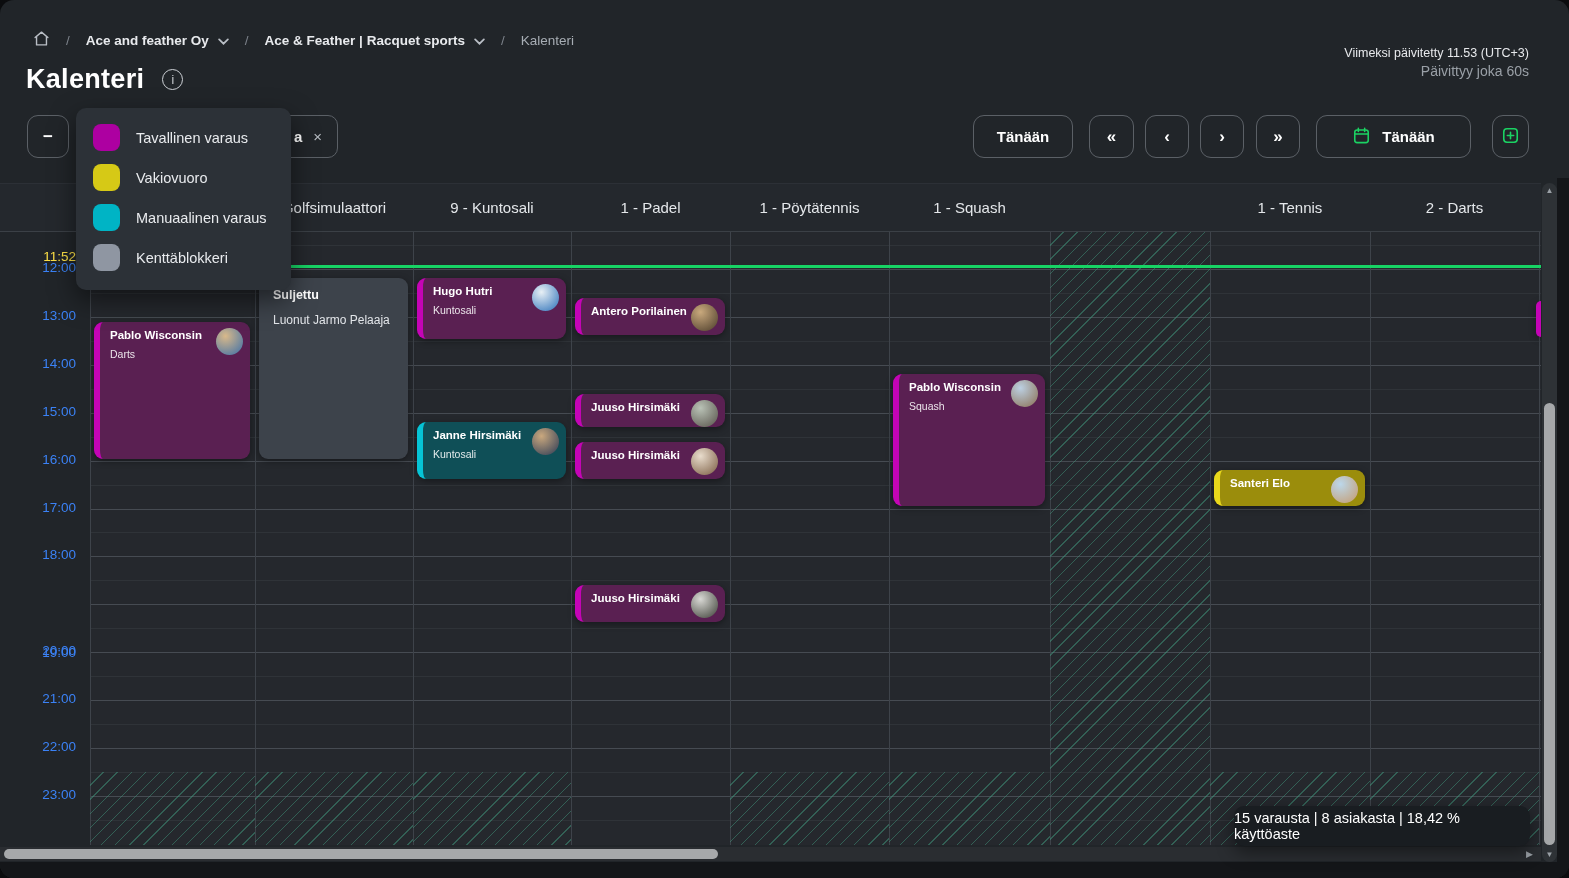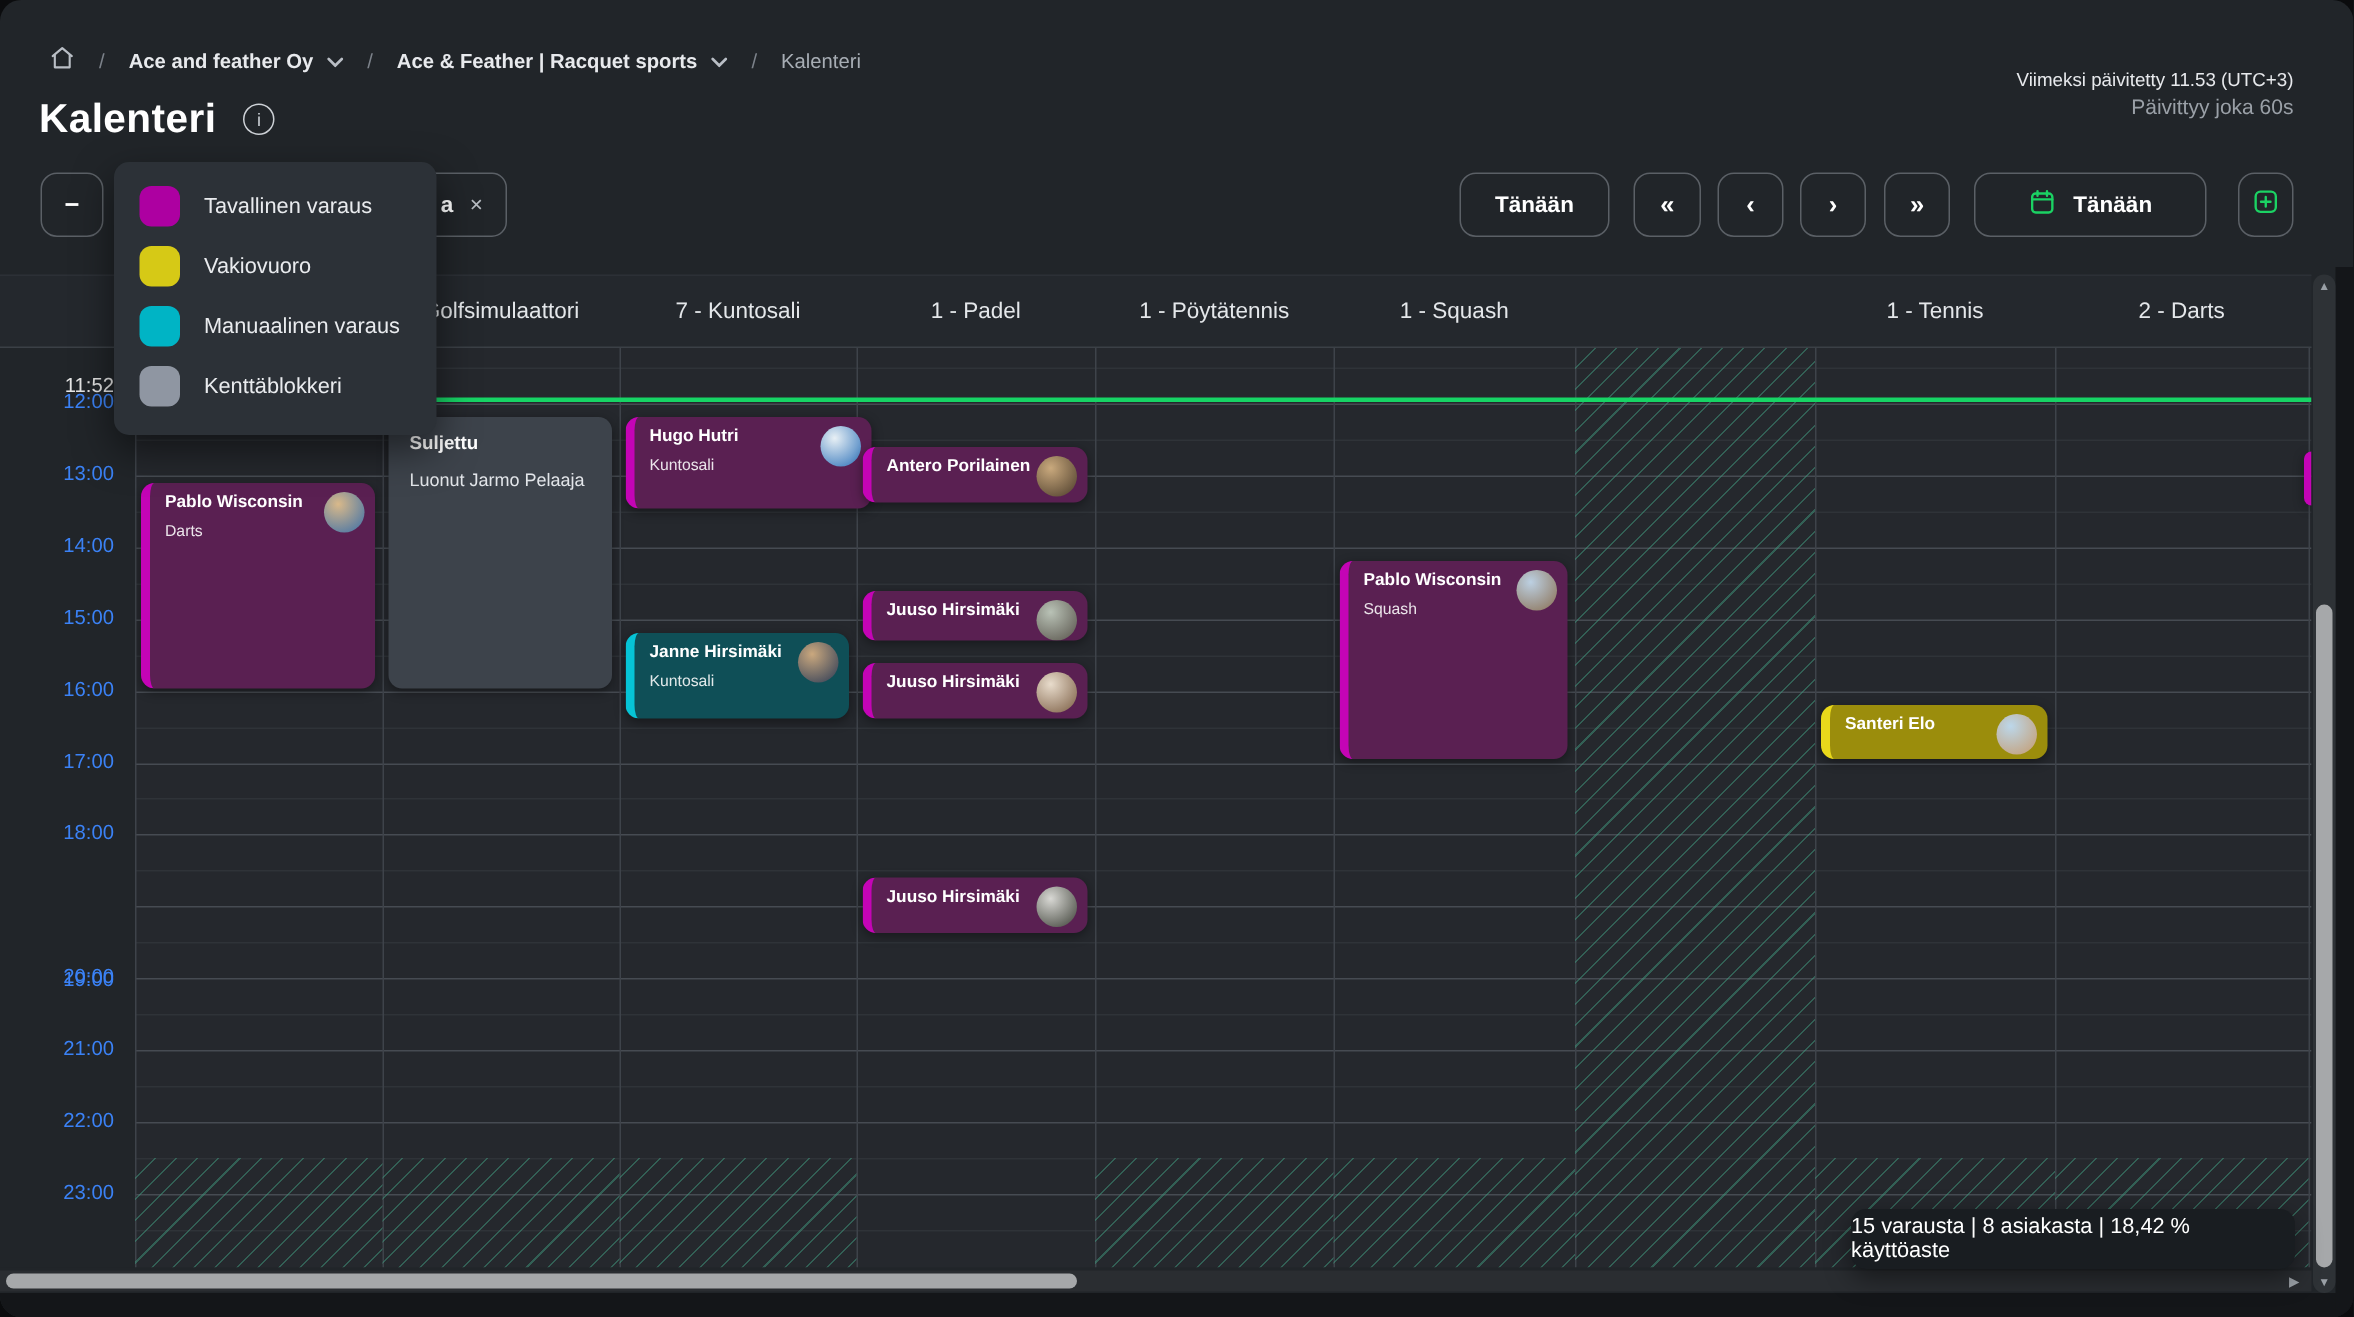--- a/index.html
+++ b/index.html
@@ -40,21 +40,21 @@
   .swatch{width:27px;height:27px;border-radius:8px;flex:0 0 27px;}
   .legend-label{font-size:14.5px;color:#e9ebee;}
 
   
   .cal-header{position:absolute;left:0;top:183px;width:1541px;height:49px;background:#24282d;
               border-top:1px solid #2c3036;border-bottom:1px solid #3b4046;box-sizing:border-box;}
   .col-h{position:absolute;top:0;height:48px;line-height:48px;text-align:center;font-size:15px;
          color:#e4e7ea;white-space:nowrap;overflow:hidden;}
   .gutter{position:absolute;left:0;top:232px;width:90px;height:613px;background:#212529;}
   .tlabel{position:absolute;right:14px;font-size:13.5px;color:#3b82f6;}
-  .tlabel.now{color:#e5e5e5;font-weight:400;z-index:3;}
+  .tlabel.now{color:#fde047;font-weight:400;z-index:3;}
   .gridarea{position:absolute;left:90px;top:232px;width:1451px;height:613px;overflow:hidden;
             background:#25282d;}
   .vline{position:absolute;top:0;width:1px;height:613px;background:#3e434a;}
   .hline{position:absolute;left:0;width:100%;height:1px;background:#464b52;}
   .hline.half{background:#2f3338;}
   .hatch{position:absolute;background:repeating-linear-gradient(135deg,
           rgba(64,150,124,0) 0px, rgba(64,150,124,0) 9px,
           rgba(64,150,124,.5) 9px, rgba(64,150,124,.5) 10px);}
   .nowline{position:absolute;left:0;width:100%;height:2.5px;background:#17d465;z-index:5;}
 
@@ -163,21 +163,21 @@
       <svg width="19" height="19" viewBox="0 0 24 24" fill="none" stroke="#1bd263" stroke-width="2" stroke-linecap="round">
           <rect x="3.5" y="3.5" width="17" height="17" rx="4"></rect>
           <path d="M12 8v8M8 12h8"></path>
         </svg>
     </span>
   </div>
 
   <div class="cal-header" id="calHeader">
       <div class="col-h" style="left: 90px; width: 165px;"></div>
       <div class="col-h" style="left: 255px; width: 158px;">Golfsimulaattori</div>
-      <div class="col-h" style="left: 413px; width: 158px;">7 - Kuntosali</div>
+      <div class="col-h" style="left: 413px; width: 158px;">9 - Kuntosali</div>
       <div class="col-h" style="left: 571px; width: 159px;">1 - Padel</div>
       <div class="col-h" style="left: 730px; width: 159px;">1 - Pöytätennis</div>
       <div class="col-h" style="left: 889px; width: 161px;">1 - Squash</div>
       <div class="col-h" style="left: 1210px; width: 160px;">1 - Tennis</div>
       <div class="col-h" style="left: 1370px; width: 169px;">2 - Darts</div>
     </div>
 
   <div class="gutter" id="gutter">
       <div class="tlabel" style="top: 28px;">12:00</div>
       <div class="tlabel" style="top: 75.9px;">13:00</div>
@@ -241,21 +241,21 @@
       <div class="nowline" style="top: 33px; background: rgb(23, 212, 101);"></div>
       <div class="event" style="left: 4px; width: 156px; top: 89.8917px; height: 136.708px; background: rgb(90, 32, 82); border-left: 6px solid rgb(196, 4, 182);">
         <div class="ev-title">Pablo Wisconsin</div>
         <div class="ev-sub">Darts</div>
         <div class="avatar" style="background: radial-gradient(circle at 35% 30%, rgb(217, 185, 138), rgb(58, 110, 168));"></div>
       </div>
       <div class="event plain" style="left: 169px; width: 149px; top: 45.9833px; height: 180.617px; background: rgb(61, 67, 75);">
         <div class="ev-title">Suljettu</div>
         <div class="ev-sub">Luonut Jarmo Pelaaja</div>
       </div>
-      <div class="event" style="left: 327px; width: 164px; top: 45.9833px; height: 60.8667px; background: rgb(90, 32, 82); border-left: 6px solid rgb(196, 4, 182);">
+      <div class="event" style="left: 327px; width: 149px; top: 45.9833px; height: 60.8667px; background: rgb(90, 32, 82); border-left: 6px solid rgb(196, 4, 182);">
         <div class="ev-title">Hugo Hutri</div>
         <div class="ev-sub">Kuntosali</div>
         <div class="avatar" style="background: radial-gradient(circle at 35% 30%, rgb(232, 240, 245), rgb(42, 111, 184));"></div>
       </div>
       <div class="event" style="left: 327px; width: 149px; top: 189.683px; height: 56.875px; background: rgb(15, 79, 87); border-left: 6px solid rgb(6, 196, 214);">
         <div class="ev-title">Janne Hirsimäki</div>
         <div class="ev-sub">Kuntosali</div>
         <div class="avatar" style="background: radial-gradient(circle at 35% 30%, rgb(202, 168, 126), rgb(43, 58, 85));"></div>
       </div>
       <div class="event" style="left: 485px; width: 150px; top: 65.9417px; height: 36.9167px; background: rgb(90, 32, 82); border-left: 6px solid rgb(196, 4, 182);">

